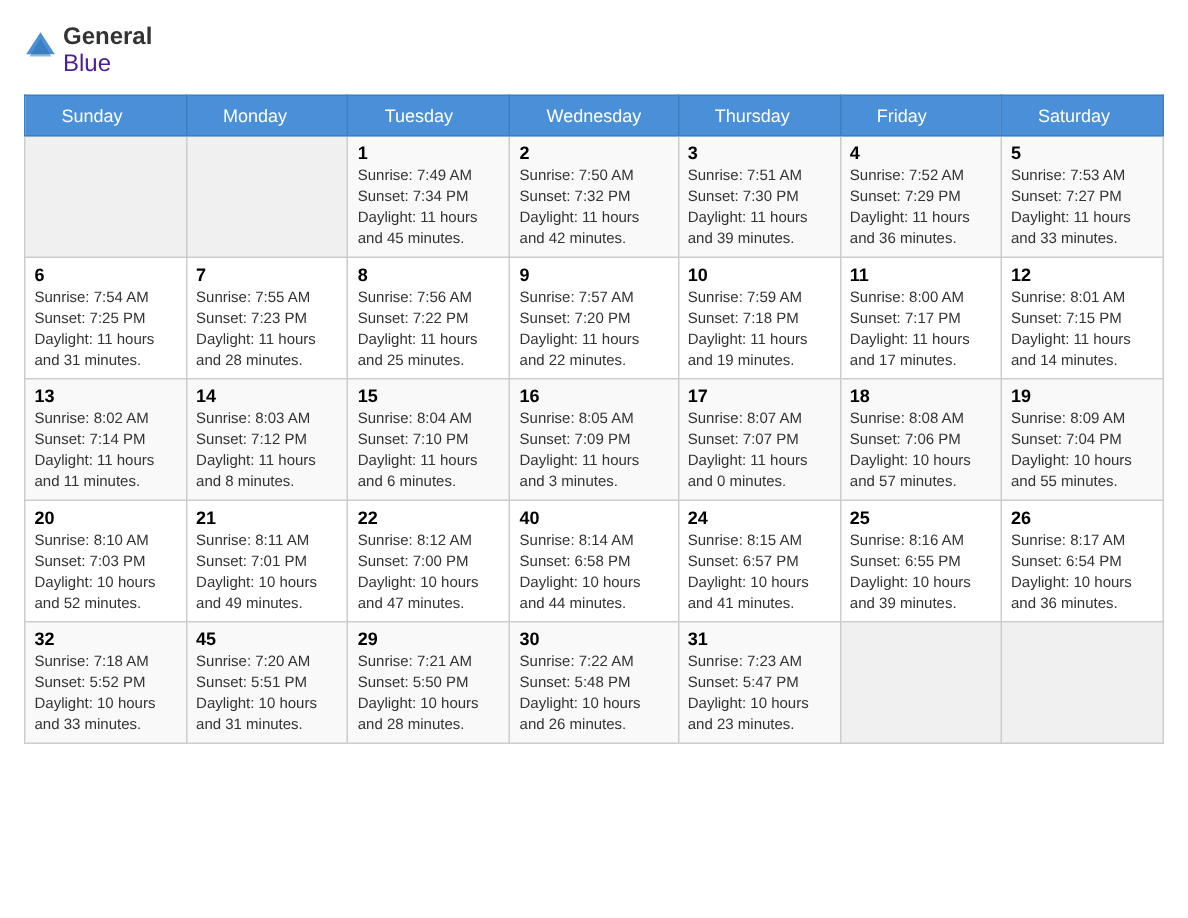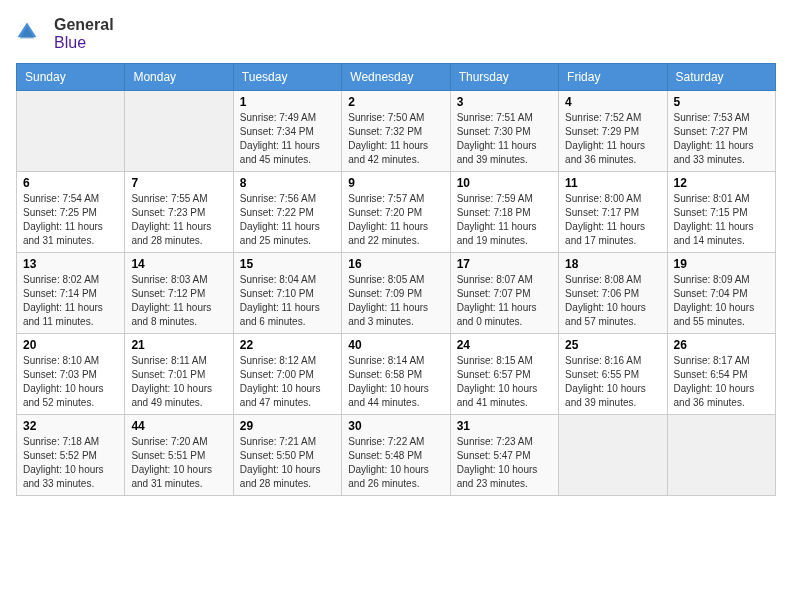--- a/index.html
+++ b/index.html
@@ -12,21 +12,21 @@
     }
     .header-area {
       display: flex;
       justify-content: space-between;
       align-items: flex-start;
       margin-bottom: 12px;
     }
     .logo {
       display: flex;
       align-items: center;
-      gap: 16px;
+      gap: 4px;
     }
     .logo-icon {
       width: 22px;
       height: 22px;
     }
     .title-area {
       text-align: right;
     }
     .month-title {
       font-size: 32px;
@@ -38,21 +38,21 @@
       color: #555;
     }
     table {
       width: 100%;
       border-collapse: collapse;
       font-size: 11px;
     }
     thead tr th {
       background: #4a90d9;
       color: #fff;
-      padding: 6px 8px;
+      padding: 6px 24px;
       text-align: left;
       font-size: 12px;
       font-weight: normal;
       border: 1px solid #3a7fc1;
     }
     tbody tr td {
       border: 1px solid #ccc;
       padding: 4px 6px;
       vertical-align: top;
       min-height: 80px;
@@ -227,21 +227,21 @@
           <span class="day-number">26</span>
           <div class="day-info">Sunrise: 8:17 AM<br>Sunset: 6:54 PM<br>Daylight: 10 hours and 36 minutes.</div>
         </td>
       </tr>
       <tr>
         <td>
           <span class="day-number">32</span>
           <div class="day-info">Sunrise: 7:18 AM<br>Sunset: 5:52 PM<br>Daylight: 10 hours and 33 minutes.</div>
         </td>
         <td>
-          <span class="day-number">44</span>
+          <span class="day-number">45</span>
           <div class="day-info">Sunrise: 7:20 AM<br>Sunset: 5:51 PM<br>Daylight: 10 hours and 31 minutes.</div>
         </td>
         <td>
           <span class="day-number">29</span>
           <div class="day-info">Sunrise: 7:21 AM<br>Sunset: 5:50 PM<br>Daylight: 10 hours and 28 minutes.</div>
         </td>
         <td>
           <span class="day-number">30</span>
           <div class="day-info">Sunrise: 7:22 AM<br>Sunset: 5:48 PM<br>Daylight: 10 hours and 26 minutes.</div>
         </td>

